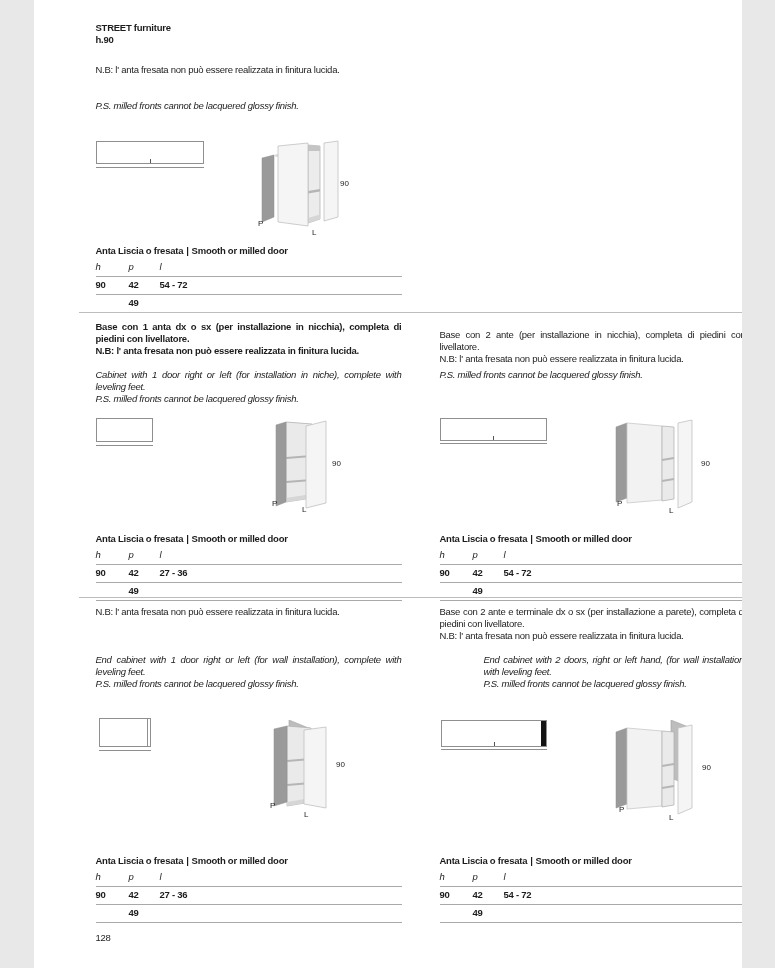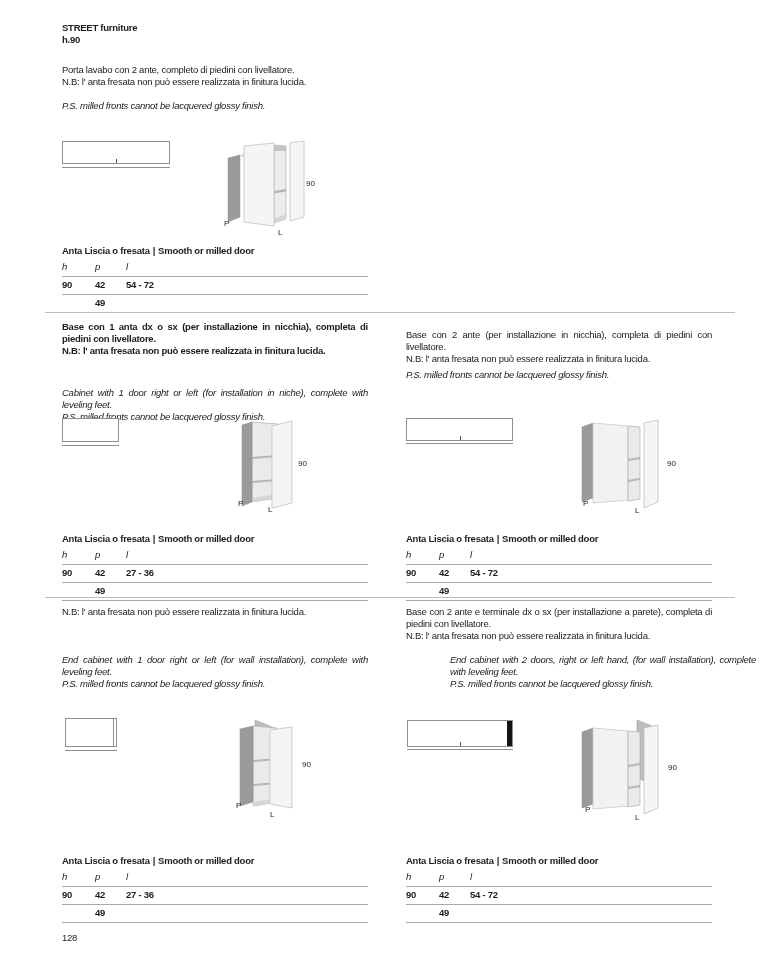--- a/index.html
+++ b/index.html
@@ -1,17 +1,17 @@
 <!DOCTYPE html>
 <html><head>
 <meta charset="utf-8">
 <style>
   html,body{margin:0;padding:0;background:#e8e8e8;}
   .page{
-    position:relative;width:775px;height:968px;background:#ffffff;
+    position:relative;width:708px;height:968px;background:#ffffff;
     font-family:"Liberation Sans",sans-serif;color:#1c1c1c;
     font-size:9.5px;letter-spacing:-0.25px;line-height:12px;overflow:hidden;
     margin:0 auto;
   }
   .hdr{position:absolute;left:62px;top:22px;font-weight:bold;}
   .sec{position:absolute;width:312px;}
   .desc{position:absolute;left:0;width:306px;text-align:justify;}
   .desc.en{font-style:italic;}
   .fv{position:absolute;background:#fff;border:1px solid #8f8f8f;box-sizing:border-box;}
   .fv-feet{position:absolute;height:1px;background:#8f8f8f;}
@@ -35,21 +35,20 @@
 
 <div class="page">
 
   <div class="hdr">
     <div>STREET furniture</div>
     <div>h.90</div>
   </div>
 
   <div class="sec" style="left:62px;top:64px;height:248px;">
     <div class="desc it" style="top:0;">
-      <div>Porta lavabo con 2 ante, completo di piedini con livellatore.</div>
       <div>N.B: l' anta fresata non può essere realizzata in finitura lucida.</div>
     </div>
     <div class="desc en" style="top:36px;">
       <div>P.S. milled fronts cannot be lacquered glossy finish.</div>
     </div>
 
     <div class="fv" style="left:0;top:77px;width:108px;height:23px;">
       <div class="fv-tick"></div>
     </div>
     <div class="fv-feet" style="left:0;top:103px;width:108px;"></div>
@@ -90,21 +89,21 @@
     </div>
   </div>
 
   <div class="divider" style="top:312px;"></div>
 
   <div class="sec" style="left:62px;top:321px;height:270px;">
     <div class="desc it" style="top:0;font-weight:bold;">
       <div>Base con 1 anta dx o sx (per installazione in nicchia), completa di piedini con livellatore.</div>
       <div>N.B: l' anta fresata non può essere realizzata in finitura lucida.</div>
     </div>
-    <div class="desc en" style="top:48px;margin-top:18px;">
+    <div class="desc en" style="top:48px;">
       <div>Cabinet with 1 door right or left (for installation in niche), complete with leveling feet.</div>
       <div>P.S. milled fronts cannot be lacquered glossy finish.</div>
     </div>
 
     <div class="fv" style="left:0;top:97px;width:57px;height:24px;"></div>
     <div class="fv-feet" style="left:0;top:124px;width:57px;"></div>
 
     <svg class="iso" style="left:168px;top:97px;" width="110" height="102" viewBox="0 0 110 102">
       <polygon points="22,4 48,6 48,9 22,7" fill="#d9d9d9"></polygon>
       <polygon points="22,4 48,6 48,80 22,84" fill="#eaeaea" stroke="#adadad" stroke-width="0.7"></polygon>

